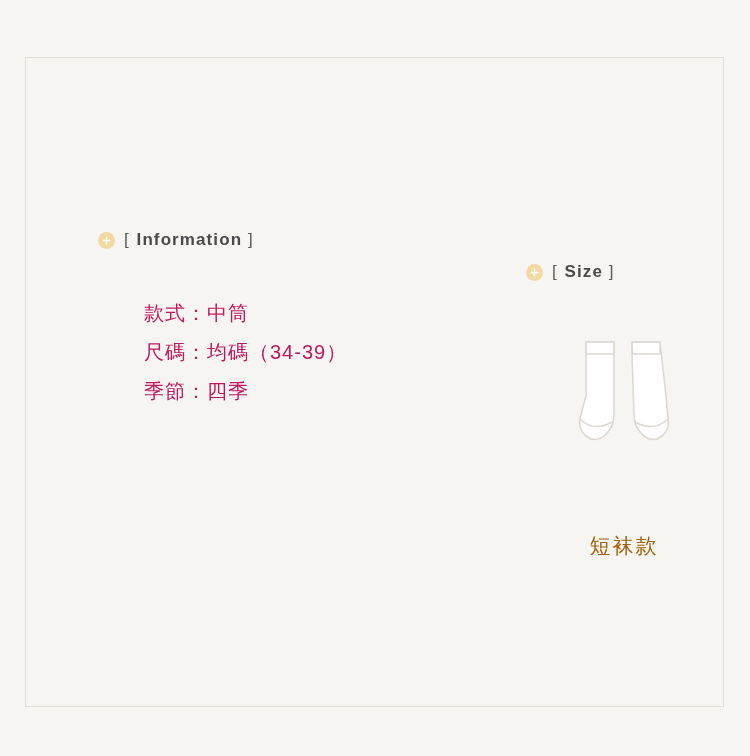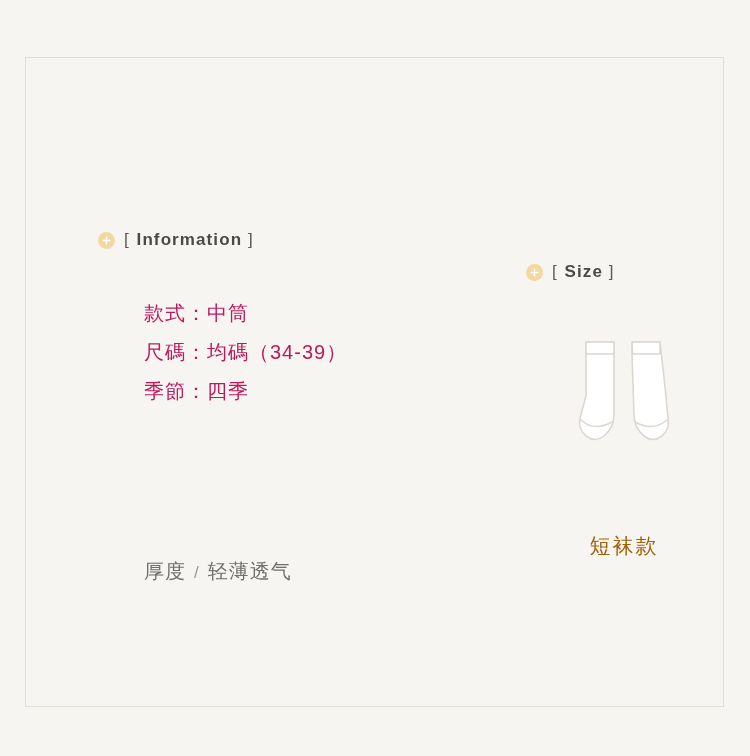--- a/index.html
+++ b/index.html
@@ -162,19 +162,16 @@
           <path d="M58 6 L86 6 L86 18 L58.6 18 Z"></path>
           <path d="M61 86 Q79 96 93 84"></path>
         </g>
       </svg>
     </div>
 
     <div class="size-caption">短袜款</div>
 
 
     <div class="data-list">
-      <div class="data-row">
-        <span>厚度</span><span class="sep">/</span><span>轻薄透气</span>
-      </div>
     </div>
 
   </div>
 </div>
 
 </body></html>

